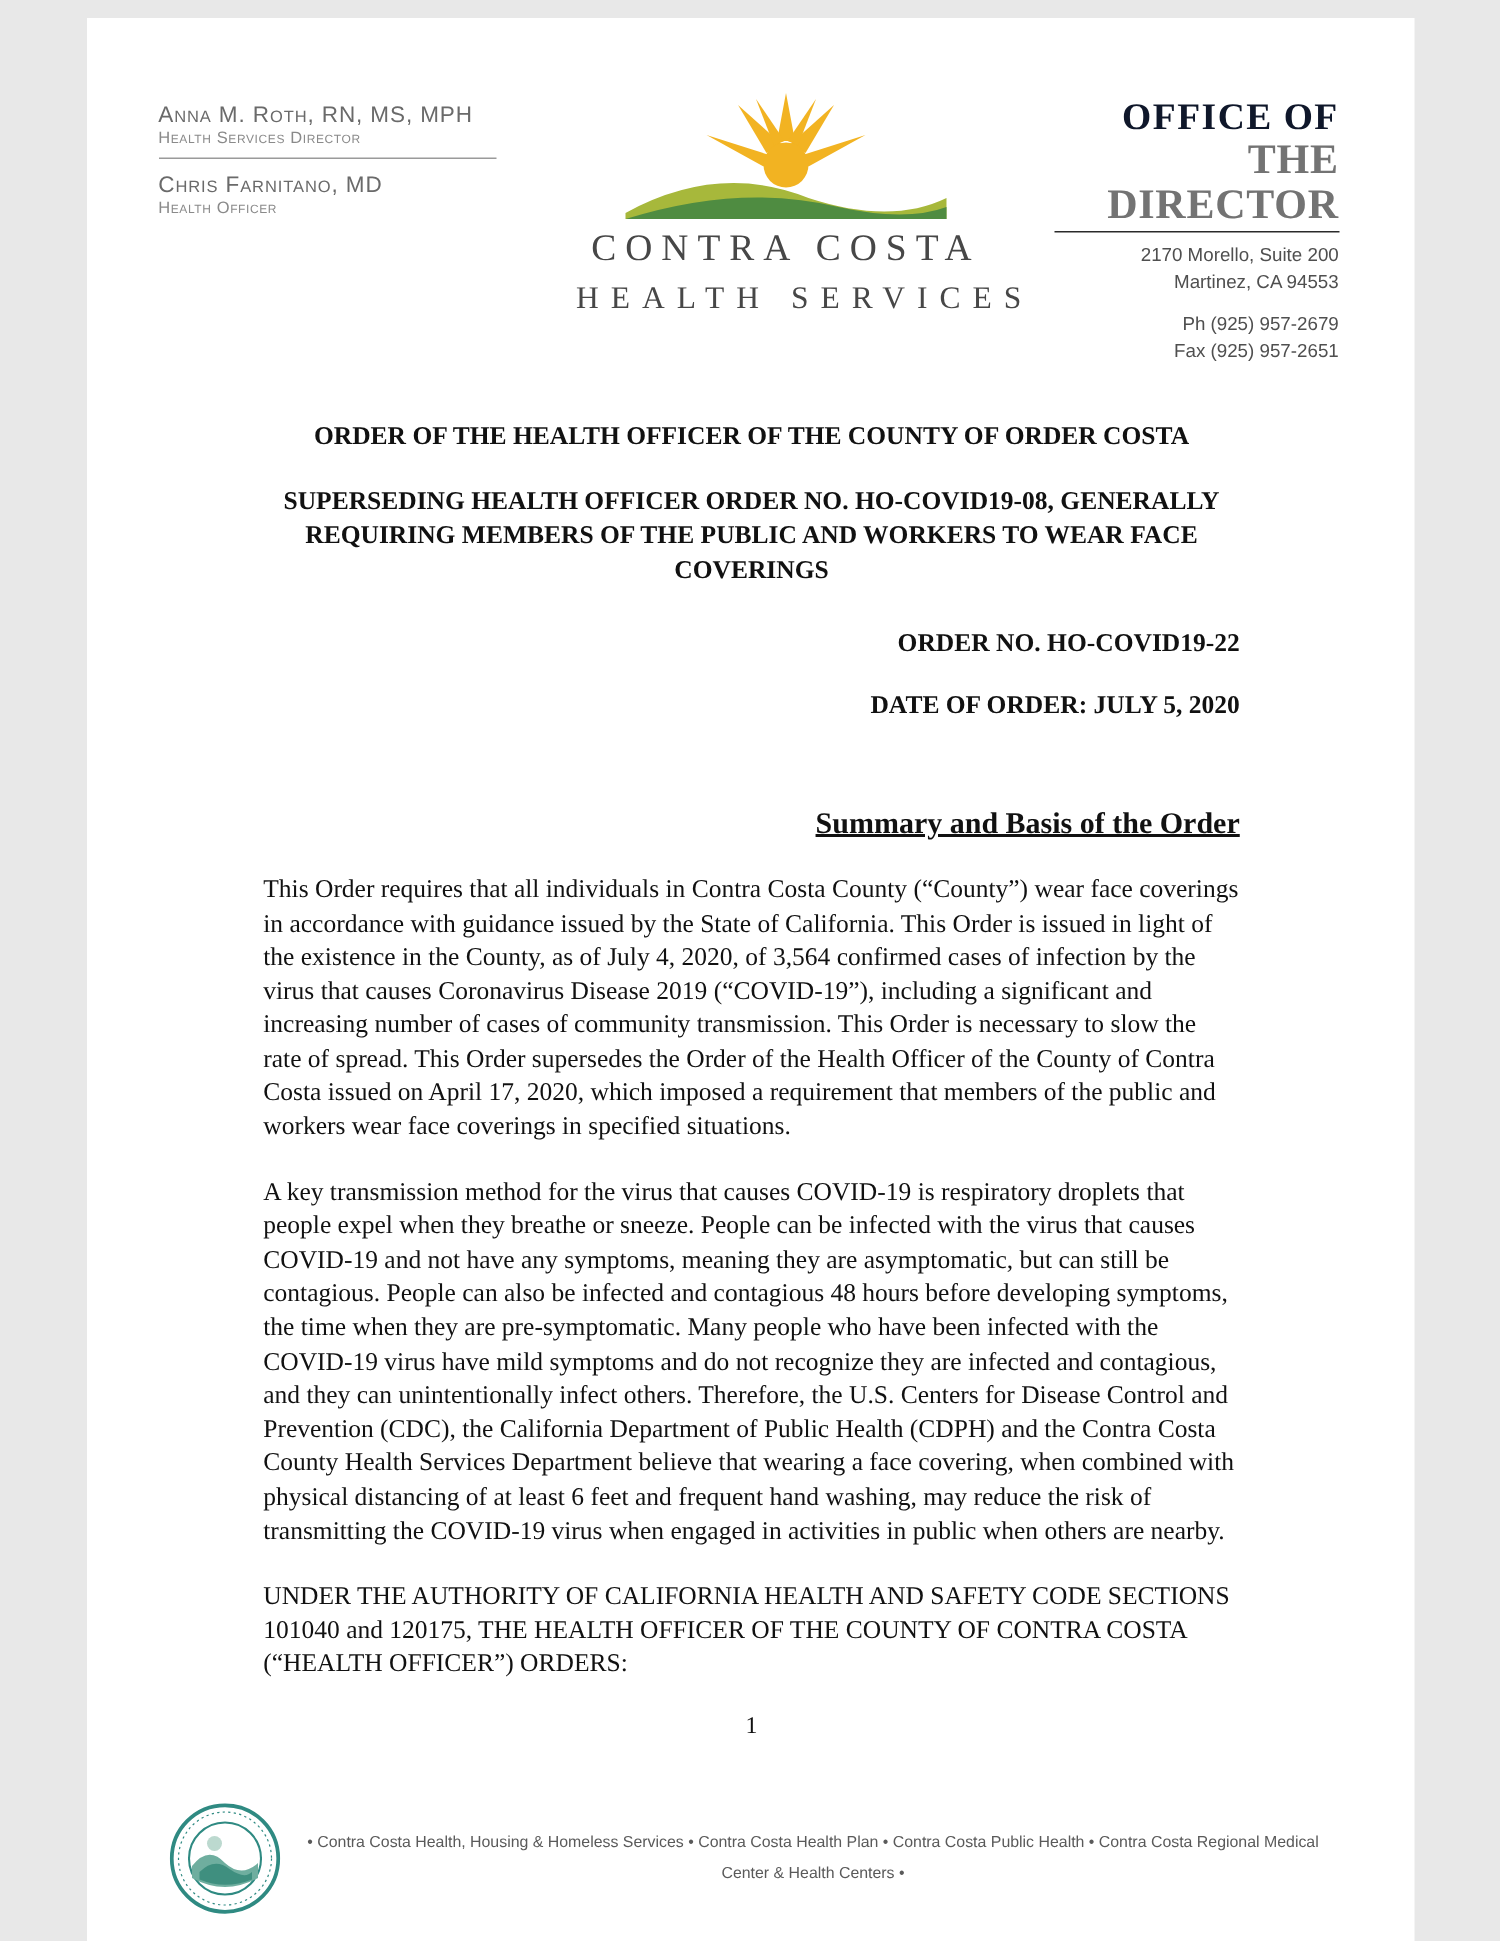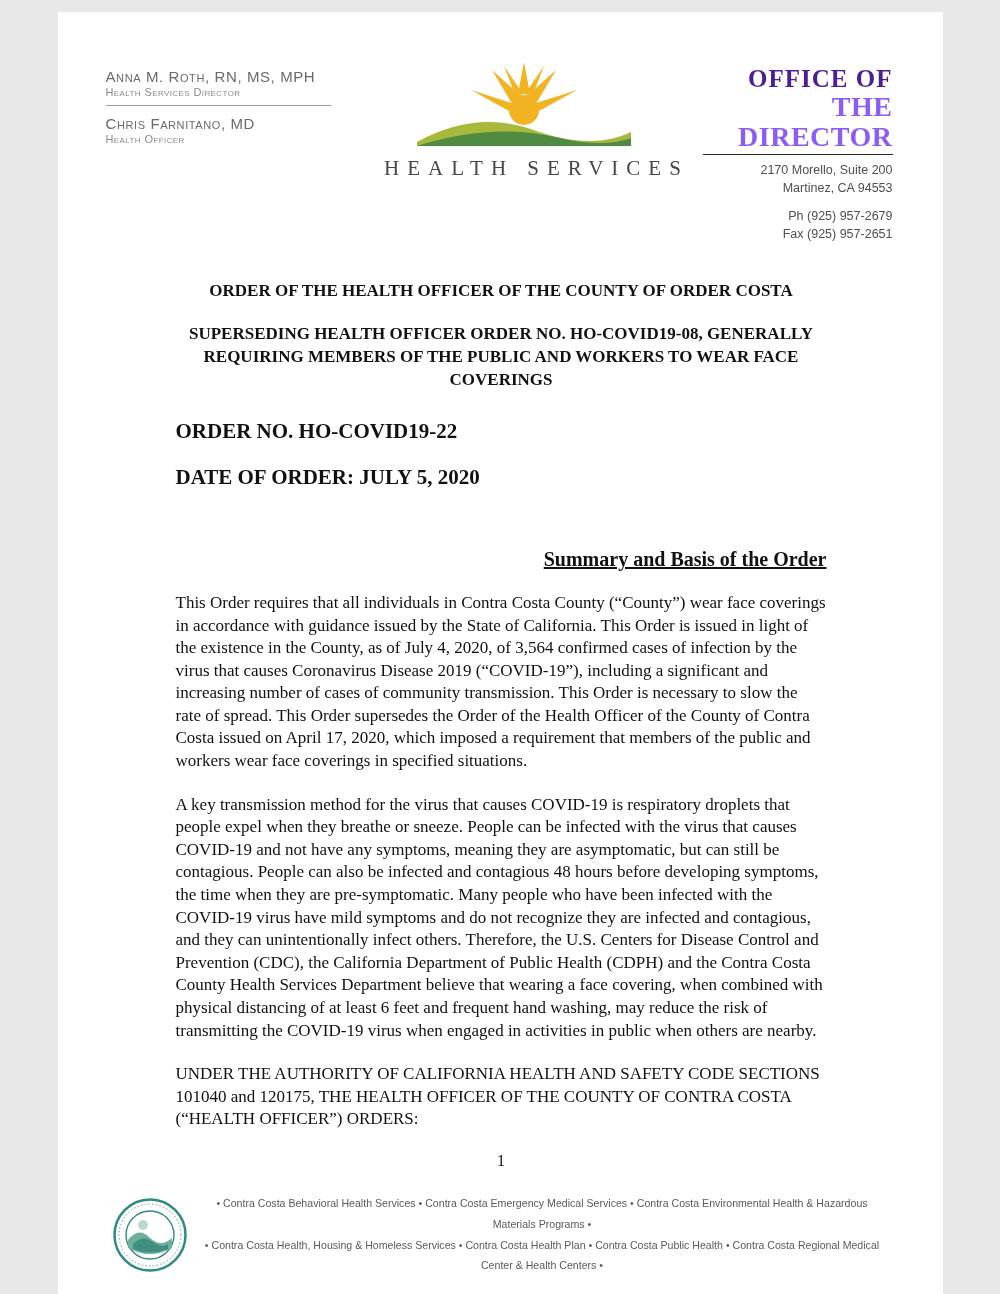--- a/index.html
+++ b/index.html
@@ -73,29 +73,29 @@
   .lh-right {
     width: 190px;
     text-align: right;
     padding-top: 2px;
   }
   .office-line1 {
     font-family: "Liberation Serif", serif;
     font-size: 25px;
     font-weight: 600;
     letter-spacing: 1px;
-    color: #4c1d95;
+    color: #0f172a;
     line-height: 1.05;
   }
   .office-line2 {
     font-family: "Liberation Serif", serif;
     font-size: 28px;
     font-weight: 600;
     letter-spacing: 0.5px;
-    color: #8b5cf6;
+    color: #737373;
     line-height: 1.05;
     border-bottom: 1.5px solid #2a2a2a;
     padding-bottom: 3px;
     margin-bottom: 6px;
   }
   .addr-line {
     font-family: "Liberation Sans", sans-serif;
     font-size: 12.5px;
     color: #4f4f4f;
     line-height: 1.45;
@@ -116,22 +116,22 @@
   .doc-subtitle {
     margin-top: 21px;
     text-align: center;
     font-size: 17px;
     font-weight: bold;
     line-height: 1.35;
     padding: 0 10px;
   }
   .order-no, .order-date {
     margin-top: 21px;
-    text-align: left;
-    font-size: 21px;
+    text-align: right;
+    font-size: 17px;
     font-weight: bold;
   }
   .order-no { margin-top: 27px; }
   .section-heading {
     margin-top: 58px;
     text-align: right;
     font-size: 20px;
     font-weight: bold;
   }
   .section-heading .underlined { text-decoration: underline; }
@@ -191,20 +191,21 @@
           <polygon points="157,12 128,38 138,44"></polygon>
           <polygon points="72,32 116,46 110,53"></polygon>
           <polygon points="178,32 134,46 140,53"></polygon>
           <polygon points="105,8 124,36 117,39"></polygon>
           <polygon points="145,8 126,36 133,39"></polygon>
         </g>
         <circle cx="125" cy="52" r="15" fill="#f2b322"></circle>
         <path d="M18,84 Q80,50 140,74 Q195,92 232,74 L232,88 L18,88 Z" fill="#a7b83b"></path>
         <path d="M18,88 Q95,64 160,80 Q205,90 232,80 L232,88 Z" fill="#4f8c41"></path>
       </svg>
+      <div class="logo-line1">CONTRA COSTA</div>
       <div class="logo-line2">HEALTH SERVICES</div>
     </div>
 
     <div class="lh-right">
       <div class="office-line1">OFFICE OF</div>
       <div class="office-line2">THE DIRECTOR</div>
       <div class="addr-line">2170 Morello, Suite 200</div>
       <div class="addr-line">Martinez, CA 94553</div>
       <div class="addr-line addr-gap">Ph (925) 957-2679</div>
       <div class="addr-line">Fax (925) 957-2651</div>
@@ -231,18 +232,17 @@
   <footer class="page-footer">
     <svg class="seal" width="74" height="74" viewBox="0 0 74 74">
       <circle cx="37" cy="37" r="35.5" fill="#ffffff" stroke="#2f8a82" stroke-width="2.5"></circle>
       <circle cx="37" cy="37" r="31" fill="none" stroke="#2f8a82" stroke-width="0.8" stroke-dasharray="1.5,2.2"></circle>
       <circle cx="37" cy="37" r="24" fill="none" stroke="#2f8a82" stroke-width="1.4"></circle>
       <path d="M15,42 Q26,28 37,40 Q48,50 59,40 L59,50 Q37,62 15,50 Z" fill="#6fae9f"></path>
       <path d="M20,46 Q30,36 40,44 Q50,51 55,46 L55,51 Q37,58 20,51 Z" fill="#3f8f7f"></path>
       <circle cx="30" cy="27" r="5" fill="#bcd9cf"></circle>
     </svg>
     <div class="footer-lines">
-      <div>• Contra Costa Behavioral Health Services • Contra Costa Emergency Medical Services • Contra Costa Environmental Health &amp; Hazardous Materials Programs •</div>
       <div>• Contra Costa Health, Housing &amp; Homeless Services • Contra Costa Health Plan • Contra Costa Public Health • Contra Costa Regional Medical Center &amp; Health Centers •</div>
     </div>
   </footer>
 
 </div>
 
 </body></html>

